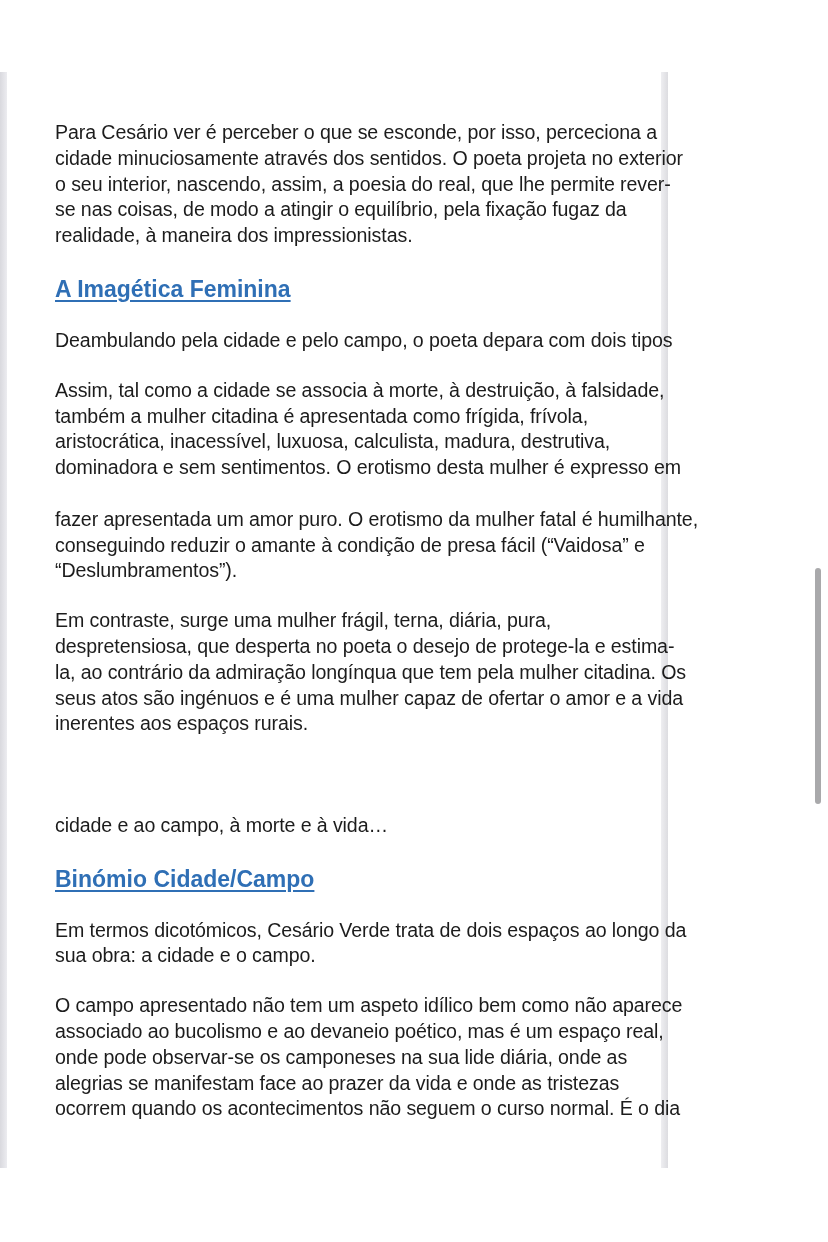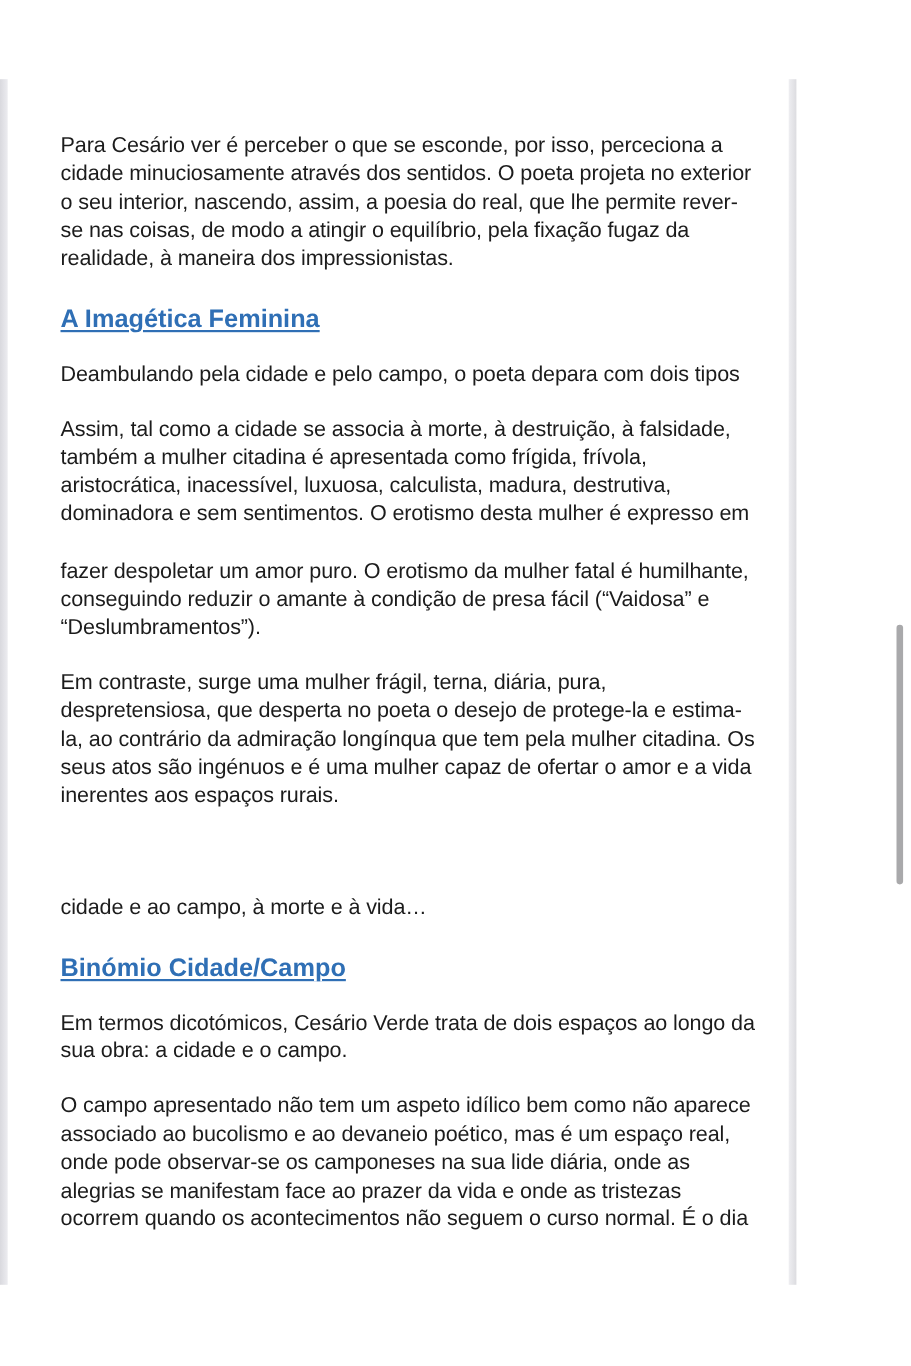--- a/index.html
+++ b/index.html
@@ -12,21 +12,21 @@
       height: 1242px;
       position: relative;
       overflow: hidden;
       font-family: "Liberation Sans", sans-serif;
       color: #1a1a1a;
     }
     .page-frame {
       position: absolute;
       left: 0;
       top: 72px;
-      width: 724px;
+      width: 668px;
       height: 1096px;
       background: #ffffff;
     }
     .frame-border-left {
       position: absolute;
       left: 0;
       top: 0;
       width: 7px;
       height: 100%;
       background: linear-gradient(to right, #d9d9de, #ececf0);
@@ -110,21 +110,21 @@
       <span>Deambulando pela cidade e pelo campo, o poeta depara com dois tipos</span><br>
     </p>
     <div class="gap-after-p"></div>
 
     <p class="body-text">
       <span>Assim, tal como a cidade se associa à morte, à destruição, à falsidade,</span><br>
       <span>também a mulher citadina é apresentada como frígida, frívola,</span><br>
       <span>aristocrática, inacessível, luxuosa, calculista, madura, destrutiva,</span><br>
       <span>dominadora e sem sentimentos. O erotismo desta mulher é expresso em</span><br>
       <br>
-      <span>fazer despoletar um amor puro. O erotismo da mulher fatal é humilhante,</span><br>
+      <span>fazer apresentada um amor puro. O erotismo da mulher fatal é humilhante,</span><br>
       <span>conseguindo reduzir o amante à condição de presa fácil (“Vaidosa” e</span><br>
       <span>“Deslumbramentos”).</span>
     </p>
     <div class="gap-after-p"></div>
 
     <p class="body-text">
       <span>Em contraste, surge uma mulher frágil, terna, diária, pura,</span><br>
       <span>despretensiosa, que desperta no poeta o desejo de protege-la e estima-</span><br>
       <span>la, ao contrário da admiração longínqua que tem pela mulher citadina. Os</span><br>
       <span>seus atos são ingénuos e é uma mulher capaz de ofertar o amor e a vida</span><br>

